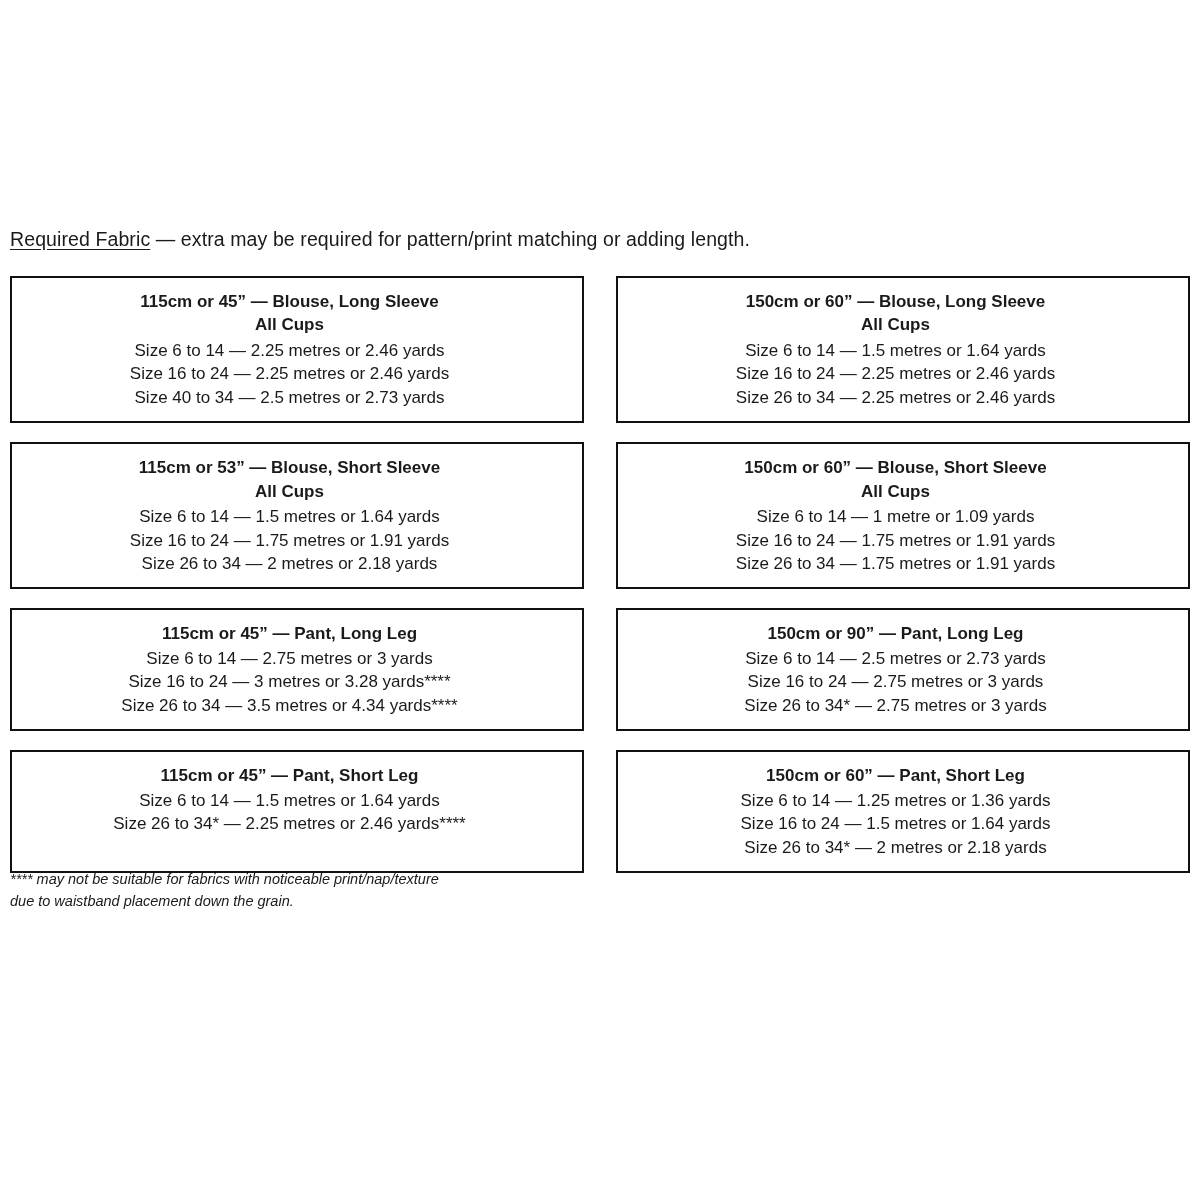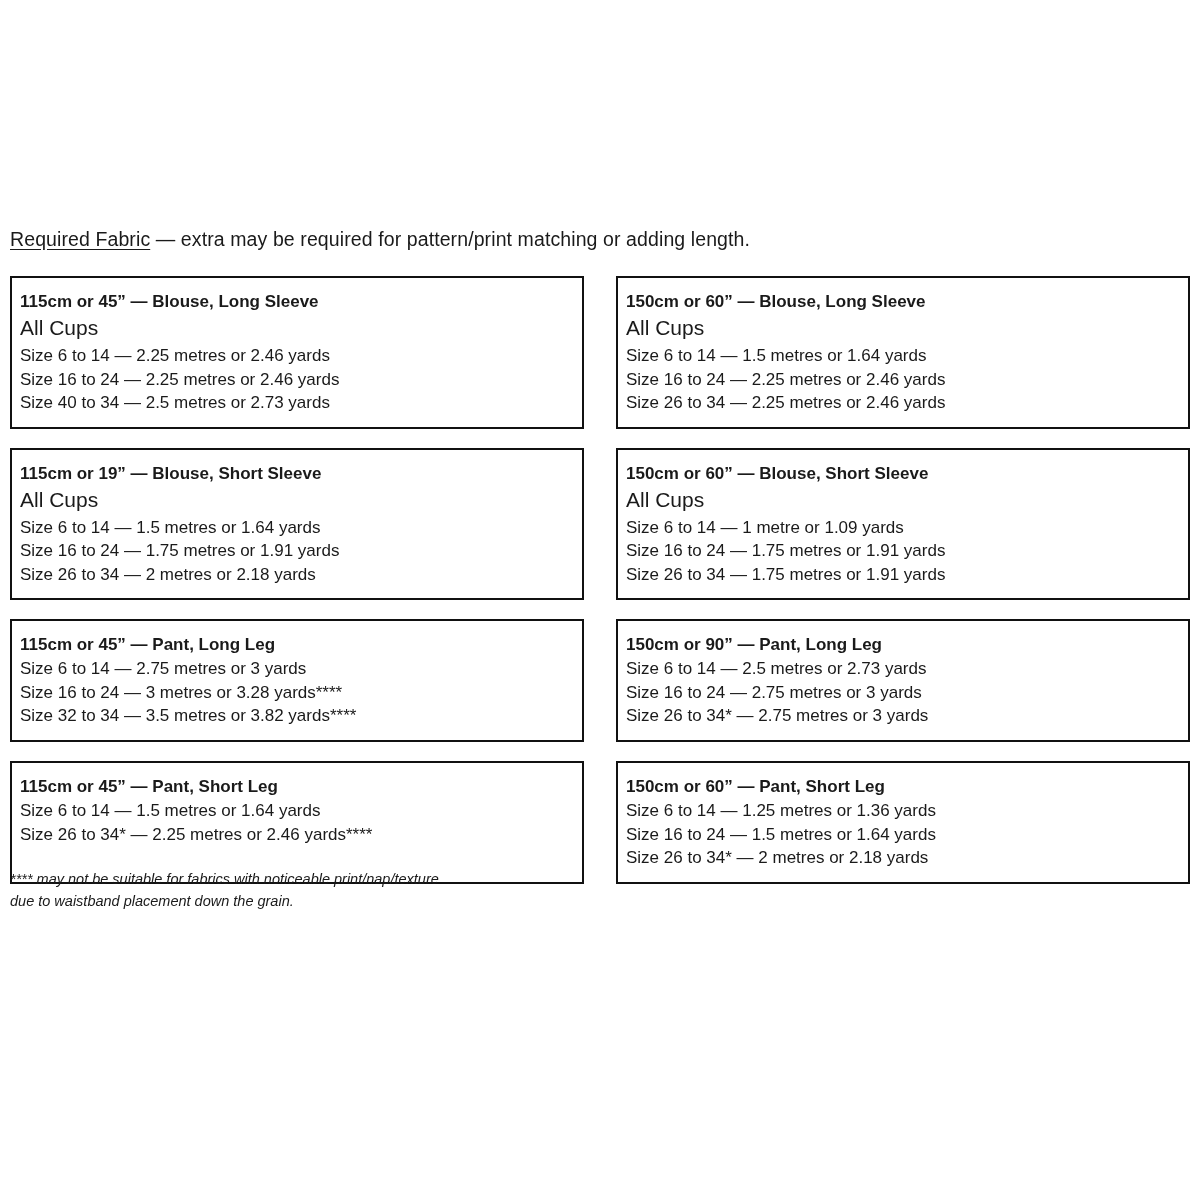--- a/index.html
+++ b/index.html
@@ -43,34 +43,34 @@
   .row {
     display: flex;
     justify-content: space-between;
     margin-bottom: 19px;
   }
   .card {
     width: 574px;
     box-sizing: border-box;
     border: 2px solid #111111;
     padding: 10px 23px 12px 8px;
-    text-align: left;
+    text-align: center;
   }
   .card.tall {
     min-height: 134px;
   }
   .card-title {
     font-size: 17px;
     font-weight: bold;
     line-height: 1.32;
     margin: 3px 0 1px 0;
   }
   .card-sub {
-    font-size: 21px;
-    font-weight: normal;
+    font-size: 17px;
+    font-weight: bold;
     line-height: 1.32;
     margin-bottom: 2px;
   }
   .card-line {
     font-size: 17px;
     line-height: 1.38;
   }
   .footnote {
     position: absolute;
     left: 10px;
@@ -104,41 +104,41 @@
         <div class="card-title">150cm or 60” — Blouse, Long Sleeve</div>
         <div class="card-sub">All Cups</div>
         <div class="card-line">Size 6 to 14 — 1.5 metres or 1.64 yards</div>
         <div class="card-line">Size 16 to 24 — 2.25 metres or 2.46 yards</div>
         <div class="card-line">Size 26 to 34 — 2.25 metres or 2.46 yards</div>
       </div>
     </div>
 
     <div class="row">
       <div class="card tall">
-        <div class="card-title">115cm or 19” — Blouse, Short Sleeve</div>
+        <div class="card-title">115cm or 53” — Blouse, Short Sleeve</div>
         <div class="card-sub">All Cups</div>
         <div class="card-line">Size 6 to 14 — 1.5 metres or 1.64 yards</div>
         <div class="card-line">Size 16 to 24 — 1.75 metres or 1.91 yards</div>
         <div class="card-line">Size 26 to 34 — 2 metres or 2.18 yards</div>
       </div>
       <div class="card tall">
         <div class="card-title">150cm or 60” — Blouse, Short Sleeve</div>
         <div class="card-sub">All Cups</div>
         <div class="card-line">Size 6 to 14 — 1 metre or 1.09 yards</div>
         <div class="card-line">Size 16 to 24 — 1.75 metres or 1.91 yards</div>
         <div class="card-line">Size 26 to 34 — 1.75 metres or 1.91 yards</div>
       </div>
     </div>
 
     <div class="row">
       <div class="card">
         <div class="card-title">115cm or 45” — Pant, Long Leg</div>
         <div class="card-line">Size 6 to 14 — 2.75 metres or 3 yards</div>
         <div class="card-line">Size 16 to 24 — 3 metres or 3.28 yards****</div>
-        <div class="card-line">Size 32 to 34 — 3.5 metres or 3.82 yards****</div>
+        <div class="card-line">Size 26 to 34 — 3.5 metres or 4.34 yards****</div>
       </div>
       <div class="card">
         <div class="card-title">150cm or 90” — Pant, Long Leg</div>
         <div class="card-line">Size 6 to 14 — 2.5 metres or 2.73 yards</div>
         <div class="card-line">Size 16 to 24 — 2.75 metres or 3 yards</div>
         <div class="card-line">Size 26 to 34* — 2.75 metres or 3 yards</div>
       </div>
     </div>
 
     <div class="row">

